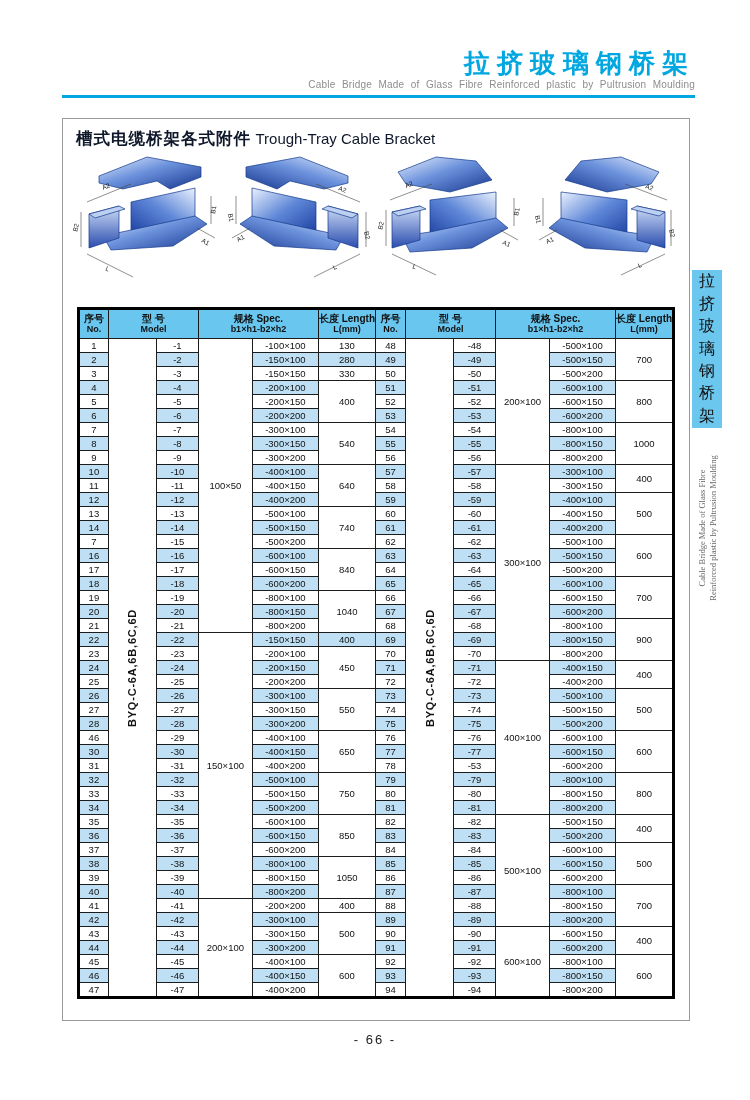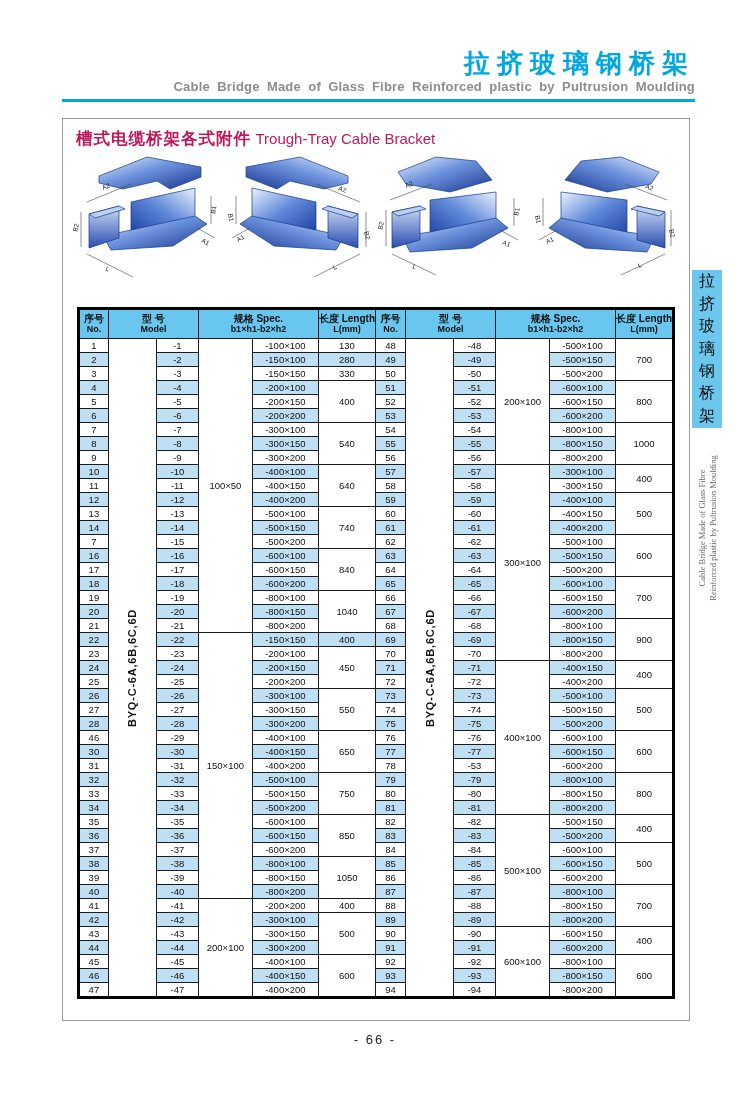--- a/index.html
+++ b/index.html
@@ -4,26 +4,26 @@
 <style>
   html,body{margin:0;padding:0;background:#fff;}
   .page{position:relative;width:750px;height:1100px;background:#fff;overflow:hidden;
         font-family:"Liberation Sans",sans-serif;color:#111;}
 
   
   .brand{position:absolute;left:62px;top:50px;width:633px;text-align:right;
          border-bottom:3px solid #00a7e0;padding-bottom:5px;}
   .brand-title{font-size:26px;font-weight:bold;color:#00a7e0;letter-spacing:7px;
                line-height:1.05;font-family:"Liberation Sans",sans-serif;}
-  .brand-sub{font-size:13px;color:#8d8d8d;word-spacing:3.5px;margin-top:2px;letter-spacing:.2px;font-weight:bold;}
+  .brand-sub{font-size:10px;color:#8d8d8d;word-spacing:3.5px;margin-top:2px;letter-spacing:.2px;}
 
   
   .content-box{position:absolute;left:62px;top:118px;width:626px;height:901px;
                border:1px solid #9a9a9a;background:#fff;overflow:hidden;}
-  .content-title{margin:9px 0 0 13px;color:#be185d;}
+  .content-title{margin:9px 0 0 13px;color:#0f172a;}
   .content-title .zh{font-size:16.5px;font-weight:bold;letter-spacing:1px;}
   .content-title .en{font-size:15px;}
 
   
   .drawings{display:flex;justify-content:space-between;padding:2px 10px 0 10px;height:152px;}
   .drawings svg{display:block;}
   .dim{stroke:#444;stroke-width:.6;fill:none;}
   .dimtxt{font-size:6.5px;fill:#222;font-family:"Liberation Sans",sans-serif;}
   .outl{stroke:#123a8c;stroke-width:.7;stroke-linejoin:round;}
 

